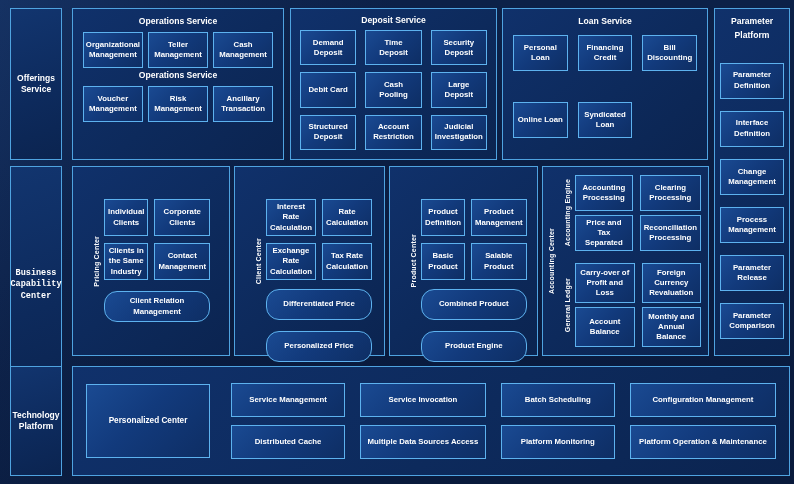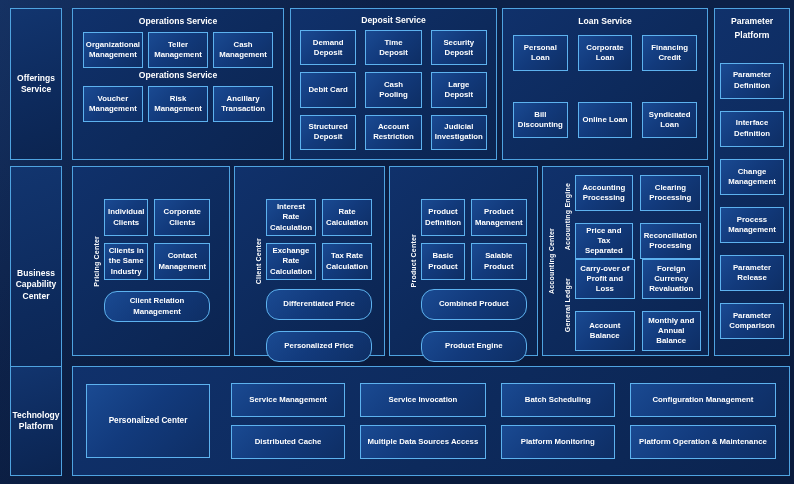--- a/index.html
+++ b/index.html
@@ -55,30 +55,30 @@
   .mid .wbox{margin-top:9px;}
   .mid .wbox:last-child{margin-top:11px;}
   .p-pricing{left:72px;top:166px;width:158px;height:190px;}
   .p-client{left:234px;top:166px;width:151px;height:190px;}
   .p-product{left:389px;top:166px;width:149px;height:190px;}
   .p-acct{left:542px;top:166px;width:167px;height:190px;display:flex;padding:8px 7px 8px 0;}
   .p-acct .outer-strip{width:17px;}
   .p-acct .inner{flex:1;display:flex;flex-direction:column;justify-content:space-between;}
   .agroup{display:flex;}
   .agroup .vstrip{width:15px;}
-  .agroup .grid2{flex:1;gap:12px 7px;}
+  .agroup .grid2{flex:1;gap:4px 7px;}
   .agroup .grid2 .box{height:36px;min-height:36px;}
   .agroup2 .grid2 .box{height:40px;}
   
   .p-tech{left:72px;top:366px;width:718px;height:110px;display:flex;align-items:center;padding:10px 13px;gap:21px;}
   .regbox{width:124px;height:74px;flex:none;font-size:8.2px;}
   .techgrid{flex:1;display:grid;grid-template-columns:1fr 1.1fr 1fr 1.28fr;gap:8px 15px;}
   .techgrid .box{height:34px;}
   .sb-off{left:10px;top:8px;width:52px;height:152px;}
-  .sb-bcc{left:10px;top:166px;width:52px;height:238px;}
+  .sb-bcc{left:10px;top:166px;width:52px;height:238px;font-family:Liberation Mono, monospace;}
   .sb-tech{left:10px;top:366px;width:52px;height:110px;}
 </style>
 </head>
 <body>
 
 <div class="stage">
 
   <div class="sidebox sb-off">
     <span>Offerings Service</span>
   </div>
@@ -116,21 +116,20 @@
       <div class="box">Structured Deposit</div>
       <div class="box">Account Restriction</div>
       <div class="box">Judicial Investigation</div>
     </div>
   </div>
 
   <div class="panel p-loan">
     <div class="ptitle">Loan Service</div>
     <div class="gridloan">
       <div class="box">Personal Loan</div>
-      <div class="box">Corporate Loan</div>
       <div class="box">Financing Credit</div>
       <div class="box">Bill Discounting</div>
       <div class="box">Online Loan</div>
       <div class="box">Syndicated Loan</div>
     </div>
   </div>
 
   <div class="panel p-param">
     <div class="ptitle">Parameter Platform</div>
     <div class="pstack">

